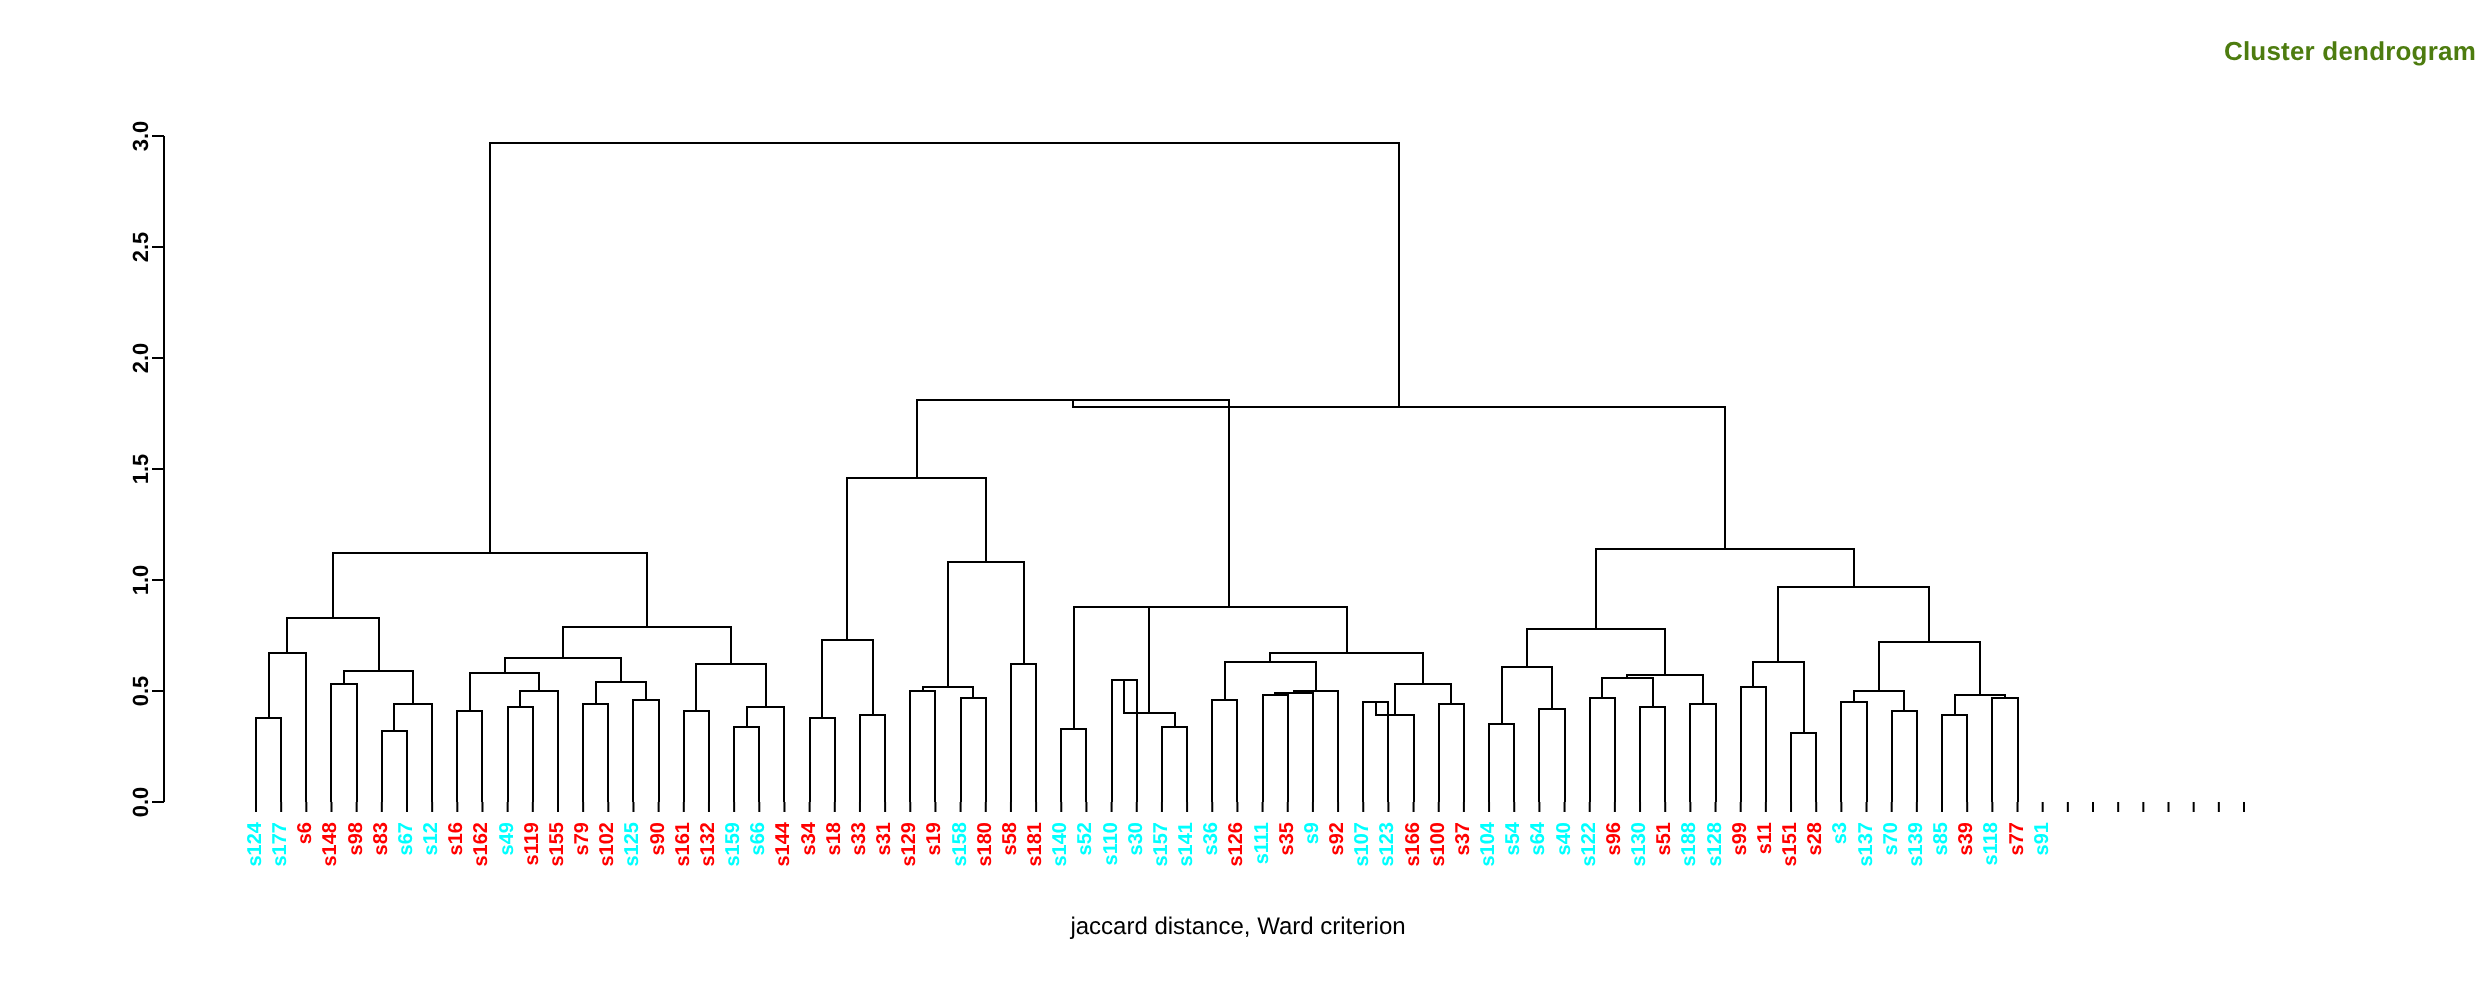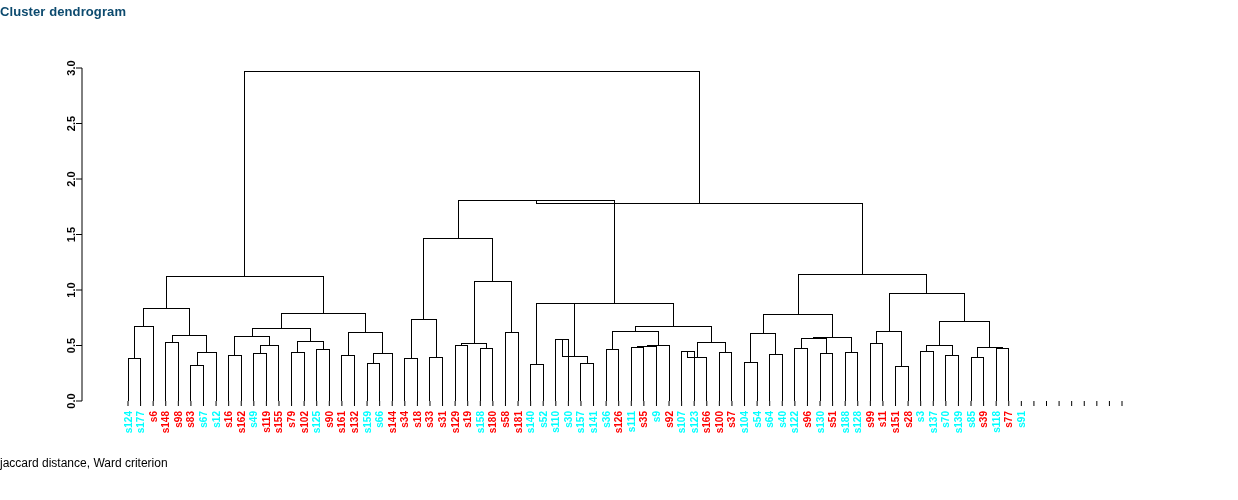--- a/index.html
+++ b/index.html
@@ -1,23 +1,23 @@
 <!DOCTYPE html>
 <html><head>
 <meta charset="utf-8">
 <style>
   html,body{margin:0;padding:0;background:#ffffff;}
   body{width:1238px;height:500px;font-family:"Liberation Sans",sans-serif;overflow:hidden;}
   #root{position:relative;width:1238px;height:500px;background:#fff;}
   #title{
-    position:absolute;left:0;top:4px;width:1238px;text-align:left;
-    font-size:13px;font-weight:bold;color:#0c4a6e;letter-spacing:0.1px;
+    position:absolute;left:0;top:18px;width:1238px;text-align:right;
+    font-size:13px;font-weight:bold;color:#4d7c0f;letter-spacing:0.1px;
   }
   #xlabel{
-    position:absolute;left:0;top:456px;width:1238px;text-align:left;
+    position:absolute;left:0;top:456px;width:1238px;text-align:center;
     font-size:12px;color:#000;
   }
   #plot{position:absolute;left:0;top:0;}
   .axis-tick-label{
     font-size:11px;font-weight:bold;fill:#000;font-family:"Liberation Sans",sans-serif;
   }
   .leaf-label{
     font-size:10px;font-weight:bold;font-family:"Liberation Sans",sans-serif;
   }
 </style>

